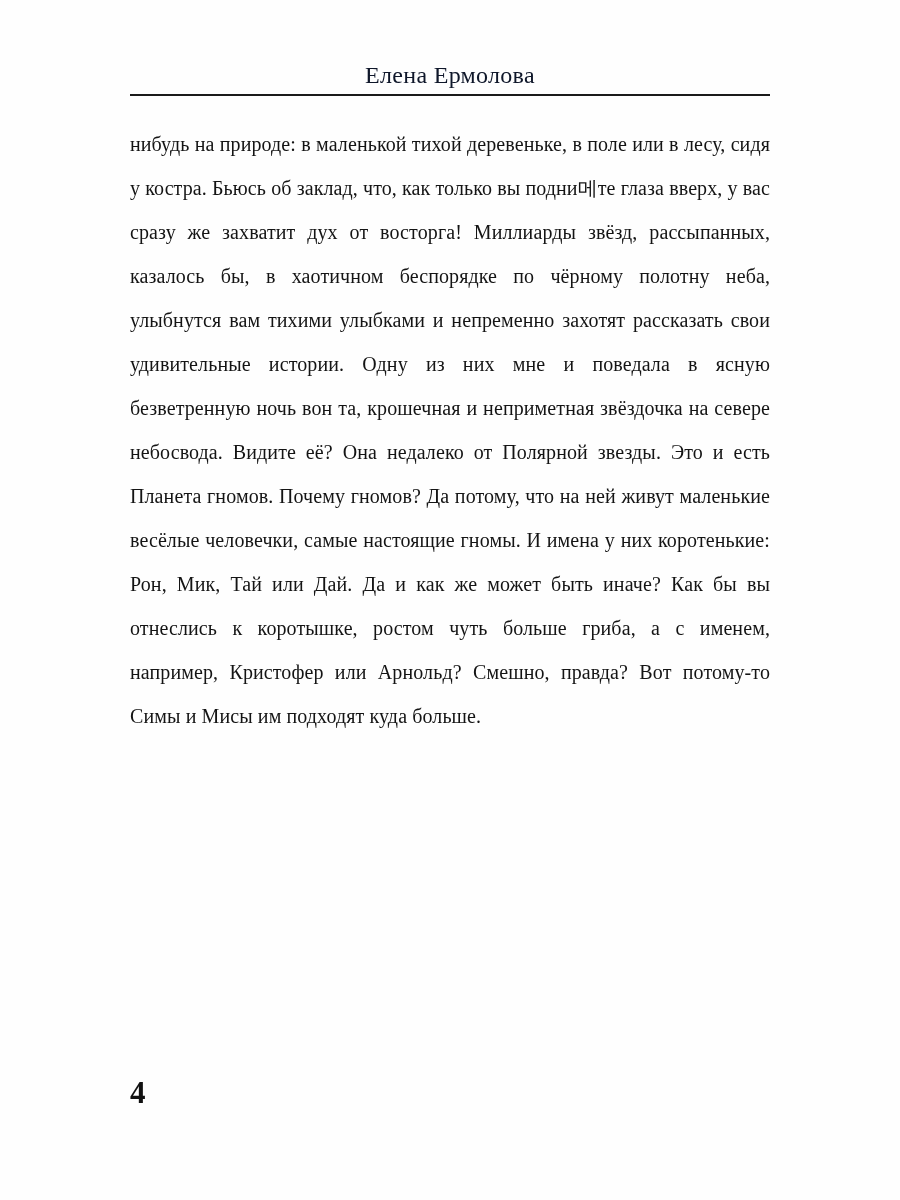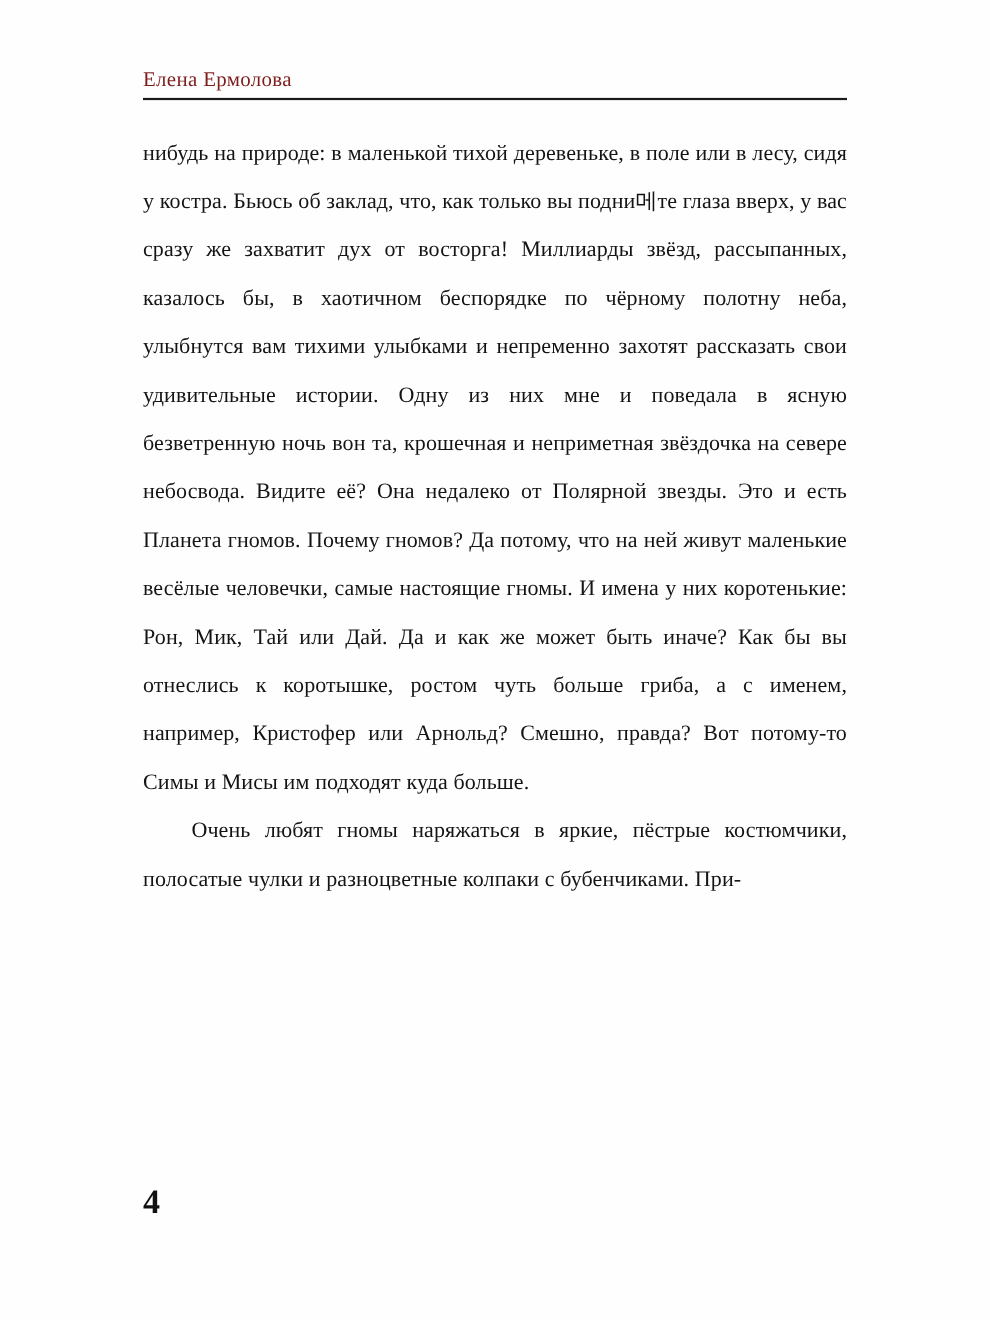--- a/index.html
+++ b/index.html
@@ -22,24 +22,25 @@
     box-sizing: border-box;
   }
   .page-inner {
     position: absolute;
     left: 130px;
     top: 62px;
     width: 640px;
   }
   .running-head {
     font-family: "Liberation Serif", serif;
-    font-size: 19px;
+    font-size: 24px;
     letter-spacing: 0.3px;
-    color: #7f1d1d;
+    color: #0f172a;
     padding-bottom: 5px;
+    text-align: center;
   }
   .head-rule {
     border-bottom: 2.5px solid #1a1a1a;
     width: 100%;
     margin-bottom: 26px;
   }
   .body-text p {
     margin: 0;
     font-size: 20px;
     line-height: 44px;
@@ -69,19 +70,18 @@
 <body>
 
 <div class="page">
 
   <div class="page-inner">
     <div class="running-head">Елена Ермолова</div>
     <div class="head-rule"></div>
 
     <div class="body-text">
       <p class="first">нибудь на природе: в маленькой тихой деревеньке, в поле или в лесу, сидя у костра. Бьюсь об заклад, что, как только вы подни메те глаза вверх, у вас сразу же захватит дух от восторга! Миллиарды звёзд, рассыпанных, казалось бы, в хаотичном беспорядке по чёрному полотну неба, улыбнутся вам тихими улыбками и непременно захотят рассказать свои удивительные истории. Одну из них мне и поведала в ясную безветренную ночь вон та, крошечная и неприметная звёздочка на севере небосвода. Видите её? Она недалеко от Полярной звезды. Это и есть Планета гномов. Почему гномов? Да потому, что на ней живут маленькие весёлые человечки, самые настоящие гномы. И имена у них коротенькие: Рон, Мик, Тай или Дай. Да и как же может быть иначе? Как бы вы отнеслись к коротышке, ростом чуть больше гриба, а с именем, например, Кристофер или Арнольд? Смешно, правда? Вот потому-то Симы и Мисы им подходят куда больше.</p>
-      <p class="indent">Очень любят гномы наряжаться в яркие, пёстрые костюмчики, полосатые чулки и разноцветные колпаки с бубенчиками. При-</p>
     </div>
   </div>
 
   <div class="folio">4</div>
 
 </div>
 
 </body></html>

